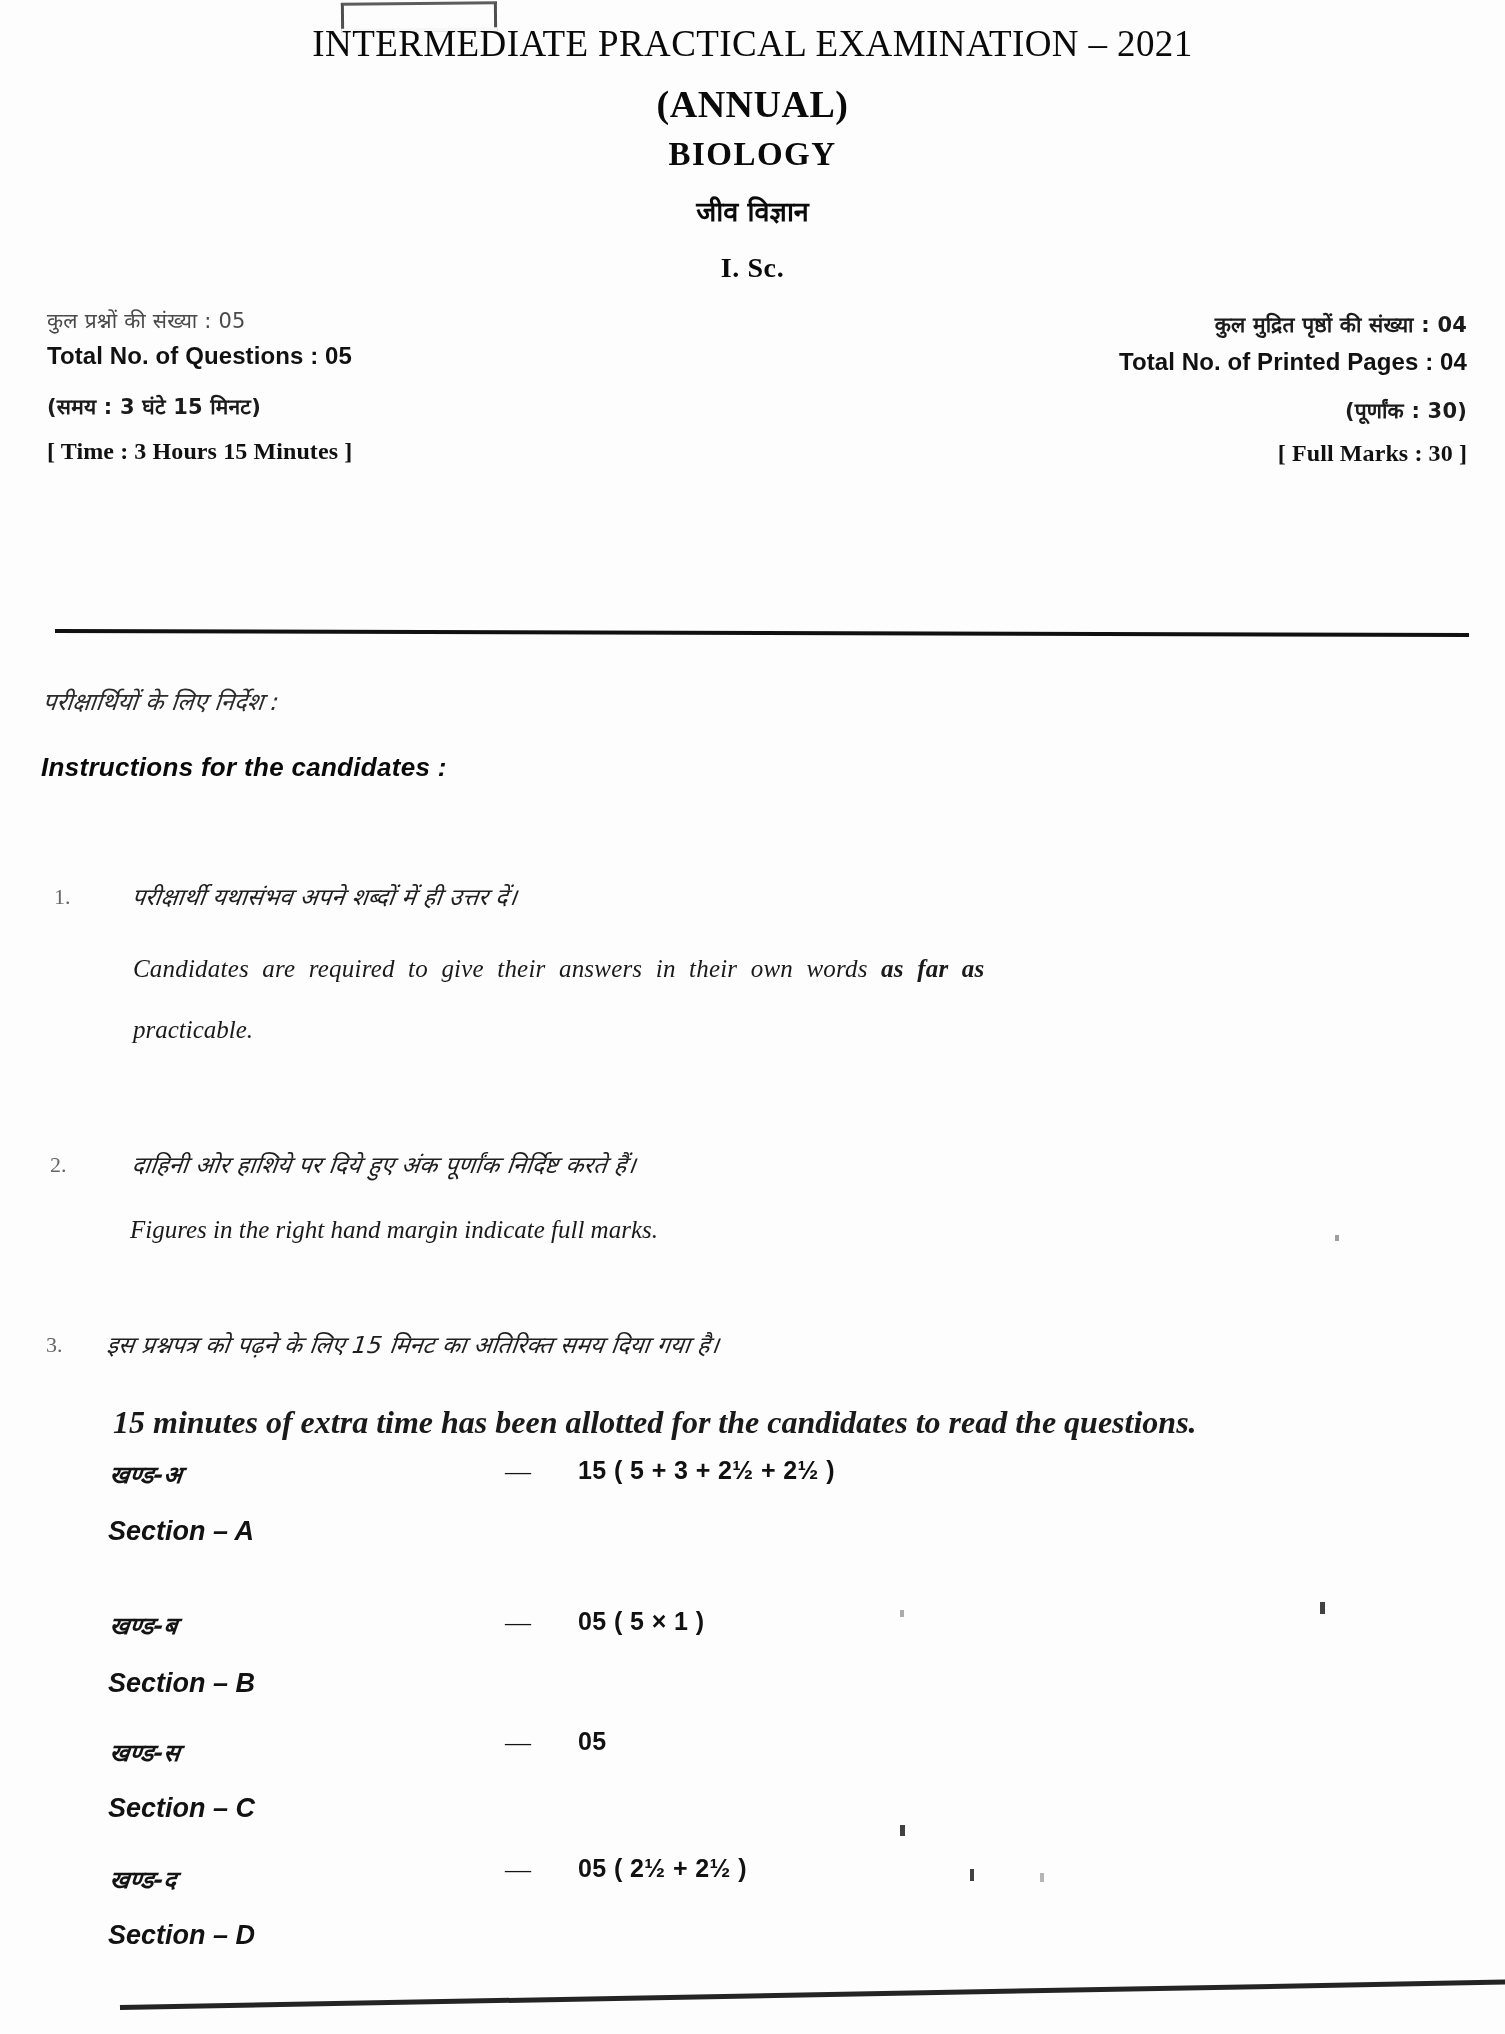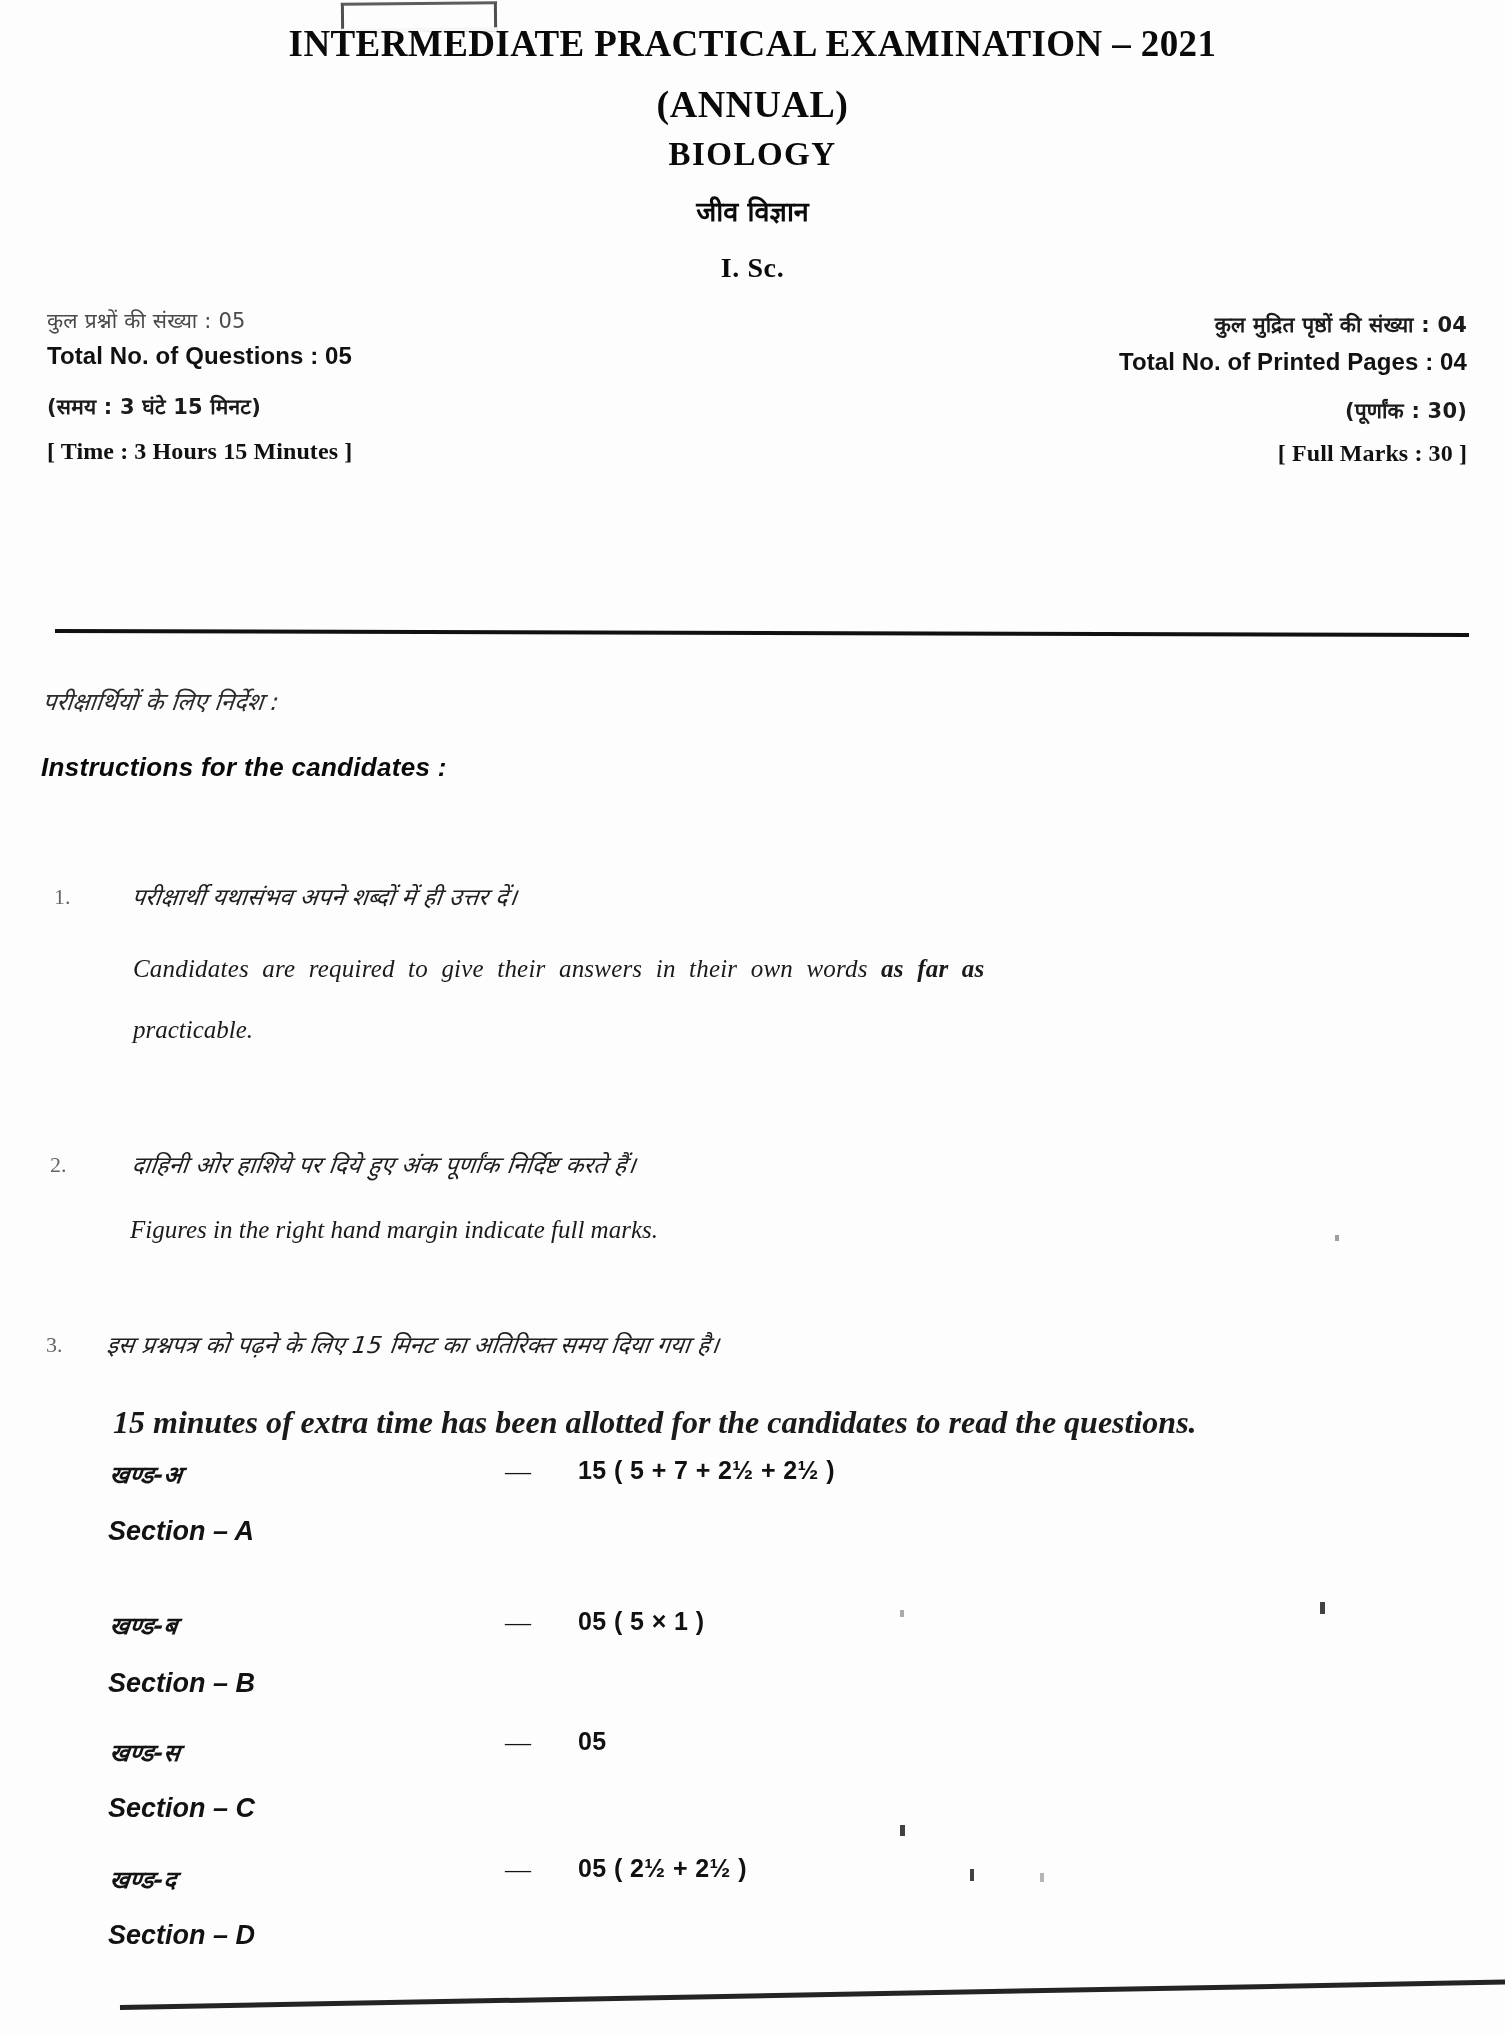--- a/index.html
+++ b/index.html
@@ -43,21 +43,21 @@
     transform-origin: left center;
     opacity: .92;
   }
   .speck { position:absolute; background:#111; opacity:.8; }
 
   
   .h-title {
     position: absolute; left: 0; right: 0; top: 22px;
     text-align: center;
     font-family: "Liberation Serif", serif;
-    font-weight: bold;
+    font-weight: normal;
     font-size: 37px;
     letter-spacing: 0.4px;
     white-space: nowrap;
   }
   .h-annual {
     position: absolute; left: 0; right: 0; top: 82px;
     text-align: center;
     font-weight: bold;
     font-size: 38px;
     letter-spacing: .5px;
@@ -239,21 +239,21 @@
   <div class="inum" style="left:50px; top:1152px;">2.</div>
   <div class="ihi" style="left:132px; top:1148px;">दाहिनी ओर हाशिये पर दिये हुए अंक पूर्णांक निर्दिष्ट करते हैं।</div>
   <div class="ien" style="left:130px; top:1216px;">Figures in the right hand margin indicate full marks.</div>
 
   <div class="inum" style="left:46px; top:1332px;">3.</div>
   <div class="ihi" style="left:107px; top:1328px;">इस प्रश्नपत्र को पढ़ने के लिए 15 मिनट का अतिरिक्त समय दिया गया है।</div>
   <div class="ien hv" style="left:113px; top:1404px; font-size:32px;">15 minutes of extra time has been allotted for the candidates to read the questions.</div>
 
   <div class="sec-hi" style="left:110px; top:1457px;">खण्ड-अ</div>
   <div class="sec-dash" style="left:505px; top:1457px;">—</div>
-  <div class="sec-marks" style="left:578px; top:1456px;"><span>15</span>&nbsp;<span>( 5 + 7 + 2½ + 2½ )</span></div>
+  <div class="sec-marks" style="left:578px; top:1456px;"><span>15</span>&nbsp;<span>( 5 + 3 + 2½ + 2½ )</span></div>
   <div class="sec-en" style="left:108px; top:1516px;">Section – A</div>
 
   <div class="sec-hi" style="left:110px; top:1608px;">खण्ड-ब</div>
   <div class="sec-dash" style="left:505px; top:1608px;">—</div>
   <div class="sec-marks" style="left:578px; top:1607px;"><span>05</span>&nbsp;<span>( 5 × 1 )</span></div>
   <div class="sec-en" style="left:108px; top:1668px;">Section – B</div>
 
   <div class="sec-hi" style="left:110px; top:1735px;">खण्ड-स</div>
   <div class="sec-dash" style="left:505px; top:1728px;">—</div>
   <div class="sec-marks" style="left:578px; top:1727px;"><span>05</span>&nbsp;<span></span></div>

